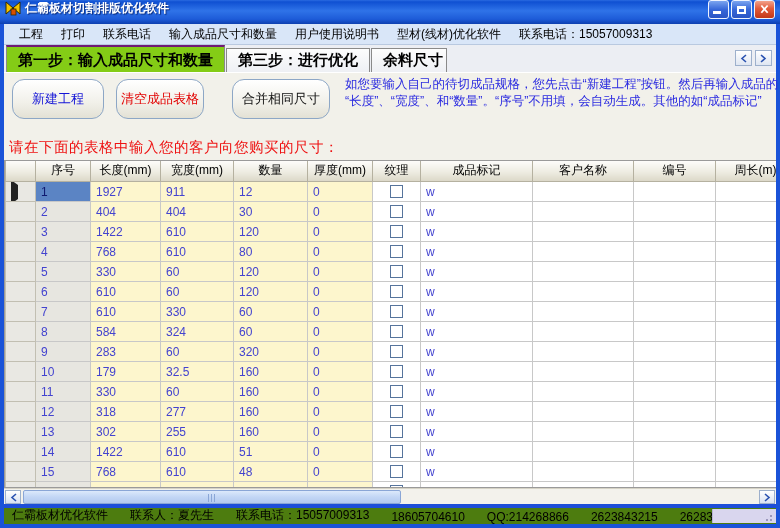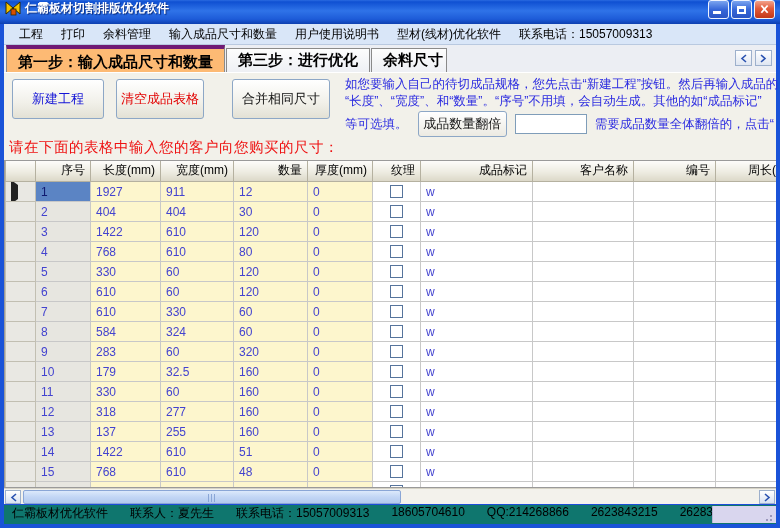--- a/index.html
+++ b/index.html
@@ -23,63 +23,63 @@
   .app-body { position:absolute; top:24px; left:4px; right:4px; bottom:4px; background:#f2f1ea; display:flex; flex-direction:column; }
 
   .menubar { height:21px; background:#d9e6f8; border-bottom:1px solid #b9c9e0; display:flex; align-items:center; font-size:12px; padding-left:6px; }
   .menu-item { padding:2px 9px; white-space:nowrap; cursor:default; }
   .menu-phone { padding:2px 9px; white-space:nowrap; }
 
   
   .tabstrip { height:27px; background:#eceef3; display:flex; align-items:flex-end; padding-left:2px; position:relative; }
   .tab { height:24px; line-height:22px; font-size:15px; font-weight:bold; padding:0 11px; white-space:nowrap;
     border:1px solid #8a8a8a; border-bottom:none; background:linear-gradient(#fdfdfd,#eef0f4); margin-right:1px; cursor:pointer; }
-  .tab.active { height:27px; line-height:25px; background:#fdba74; border-top:4px solid #701a75; position:relative; z-index:2; }
+  .tab.active { height:27px; line-height:25px; background:#84cc16; border-top:2px solid #701a75; position:relative; z-index:2; }
   .tab.clipped { max-width:76px; overflow:hidden; }
   .tab-arrows { position:absolute; right:4px; top:5px; display:flex; gap:3px; }
   .tab-arrow { width:17px; height:16px; border:1px solid #9db0cc; background:linear-gradient(#ffffff,#dfe6f2); cursor:pointer; display:flex; align-items:center; justify-content:center; }
 
   
   .panel { height:88px; position:relative; background:#f2f1ea; border-top:1px solid #fff; }
-  .btn { position:absolute; top:6px; height:40px; border:1px solid #8da7c6; border-radius:3px;
+  .btn { position:absolute; top:6px; height:40px; border:1px solid #8da7c6; border-radius:12px;
     background:linear-gradient(#ffffff,#f1f0e9 60%,#e3e1d5); font-size:13px; cursor:pointer; font-family:inherit; }
   .btn-new { left:8px; width:92px; color:#1313d6; }
   .btn-clear { left:112px; width:88px; color:#e20000; }
   .btn-merge { left:228px; width:98px; color:#111; }
   .instr { position:absolute; left:341px; top:3px; right:2px; color:#2a2ae0; font-size:12.5px; line-height:17px; white-space:nowrap; }
   .instr-row { display:flex; align-items:center; margin-top:1px; }
   .btn-double { height:26px; width:98px; margin:0 8px 0 10px; border:1px solid #8da7c6; border-radius:3px;
     background:linear-gradient(#ffffff,#eceae2); font-size:13px; color:#111; cursor:pointer; font-family:inherit; }
   .double-input { width:72px; height:20px; border:1px solid #7f9db9; background:#fff; margin-right:8px; font-size:12px; padding:0 3px; }
   .red-prompt { position:absolute; left:5px; bottom:3px; color:#ee1111; font-size:14.5px; letter-spacing:0.5px; white-space:nowrap; }
 
   
   .grid-wrap { height:330px; overflow:hidden; border:1px solid #9a9a9a; border-right:none; margin:0; background:#fff; }
   table.grid { border-collapse:collapse; table-layout:fixed; width:790px; font-size:12px; }
-  .grid th { height:21px; font-weight:normal; color:#000; text-align:right; padding:0 5px;
+  .grid th { height:21px; font-weight:normal; color:#000; text-align:center; padding:0 5px;
     background:linear-gradient(#fdfcfa,#eceadf 60%,#dcd8c8); border:1px solid #b5b1a0; border-top:none; white-space:nowrap; overflow:hidden; }
   .grid td { height:20px; padding:0 5px; border:1px solid #c8c8c8; color:#4343cf; white-space:nowrap; overflow:hidden; background:#fff; }
   .grid td.ind { background:#e9e8e3; border-color:#c2bfb2; }
   .grid td.seq { background:#e7e6e0; }
   .grid td.seq.selected { background:#5b84c4; color:#101a70; }
   .grid td.yellow { background:#fdf6cd; }
   .arrow-right { width:0; height:0; border-top:5px solid transparent; border-bottom:5px solid transparent; border-left:7px solid #222; margin:0 auto; }
   .cbx { display:block; width:13px; height:13px; border:1px solid #56749c; background:#fff; margin:0 auto; cursor:pointer; }
 
   
   .hscroll { height:16px; background:#f3f2ec; border-top:1px solid #d6d3c6; position:relative; }
   .sb-arrow { position:absolute; top:1px; width:16px; height:14px; border:1px solid #9db0cc; background:linear-gradient(#ffffff,#d8e2f2); cursor:pointer; display:flex; align-items:center; justify-content:center; }
   .sb-left { left:1px; } .sb-right { right:1px; }
   .sb-thumb { position:absolute; left:19px; top:1px; width:378px; height:14px; border:1px solid #8aa6d6; border-radius:2px;
     background:linear-gradient(#dce9fb,#c2d6f5 50%,#b4caee); cursor:pointer; }
   .sb-thumb::after { content:""; position:absolute; left:50%; top:3px; width:8px; height:8px; margin-left:-4px;
     background:repeating-linear-gradient(90deg,#8aa6d6 0 1px,transparent 1px 3px); }
 
   
-  .statusbar { height:20px; background:#0f766e; border-top:1px solid #1d4ed8; display:flex; align-items:flex-start; font-size:12px; color:#000; padding-left:8px; position:relative; }
+  .statusbar { height:20px; background:#4d7c0f; border-top:4px solid #1d4ed8; display:flex; align-items:flex-end; font-size:12px; color:#000; padding-left:8px; position:relative; }
   .status-seg { margin-right:22px; white-space:nowrap; }
   .status-grip { position:absolute; right:0; top:1px; bottom:1px; width:64px; background:#d9d6ee; border-left:1px solid #b9b6d6; }
   .grip-dots { position:absolute; right:2px; bottom:2px; width:9px; height:9px;
     background:radial-gradient(circle at 2px 8px,#9a97bb 1px,transparent 1.5px),radial-gradient(circle at 6px 8px,#9a97bb 1px,transparent 1.5px),radial-gradient(circle at 6px 4px,#9a97bb 1px,transparent 1.5px); }
 </style>
 </head>
 <body>
 
 <div class="window">
 
@@ -103,21 +103,21 @@
         </svg>
       </span>
     </span>
   </div>
 
   <div class="app-body">
 
     <div class="menubar" id="menubar">
         <span class="menu-item">工程</span>
         <span class="menu-item">打印</span>
-        <span class="menu-item">余料管理</span>
+        <span class="menu-item">联系电话</span>
         <span class="menu-item">输入成品尺寸和数量</span>
         <span class="menu-item">用户使用说明书</span>
         <span class="menu-item">型材(线材)优化软件</span>
         <span class="menu-phone">联系电话：15057009313</span>
       </div>
 
     <div class="tabstrip" id="tabstrip">
       <div class="tab active">第一步：输入成品尺寸和数量</div>
         <div class="tab">第三步：进行优化</div>
         <div class="tab clipped">余料尺寸</div>
@@ -136,26 +136,20 @@
     </div>
 
     <div class="panel">
       <button class="btn btn-new">新建工程</button>
       <button class="btn btn-clear">清空成品表格</button>
       <button class="btn btn-merge">合并相同尺寸</button>
 
       <div class="instr">
         <div>如您要输入自己的待切成品规格，您先点击“新建工程”按钮。然后再输入成品的</div>
         <div>“长度”、“宽度”、和“数量”。“序号”不用填，会自动生成。其他的如“成品标记”</div>
-        <div class="instr-row">
-          <span>等可选填。</span>
-          <button class="btn-double">成品数量翻倍</button>
-          <input class="double-input" value="" style="">
-          <span>需要成品数量全体翻倍的，点击“</span>
-        </div>
       </div>
 
       <div class="red-prompt">请在下面的表格中输入您的客户向您购买的尺寸：</div>
     </div>
 
     <div class="grid-wrap">
       <table class="grid" id="grid">
         <colgroup>
           <col style="width:30px">
             <col style="width:55px">
@@ -361,21 +355,21 @@
                 <span class="cbx"></span>
               </td>
               <td>w</td>
               <td></td>
               <td></td>
               <td></td>
             </tr>
             <tr>
               <td class="ind"></td>
               <td class="seq">13</td>
-              <td class="yellow">137</td>
+              <td class="yellow">302</td>
               <td class="yellow">255</td>
               <td class="yellow">160</td>
               <td class="yellow">0</td>
               <td>
                 <span class="cbx"></span>
               </td>
               <td>w</td>
               <td></td>
               <td></td>
               <td></td>

